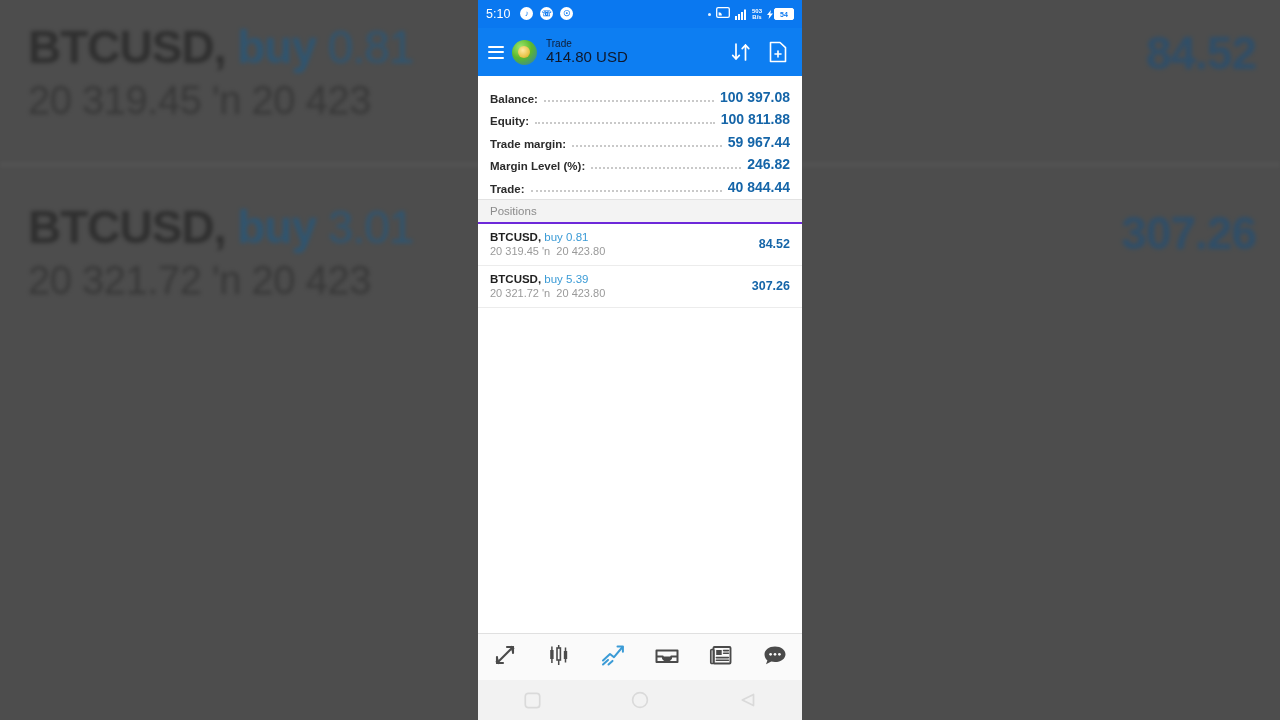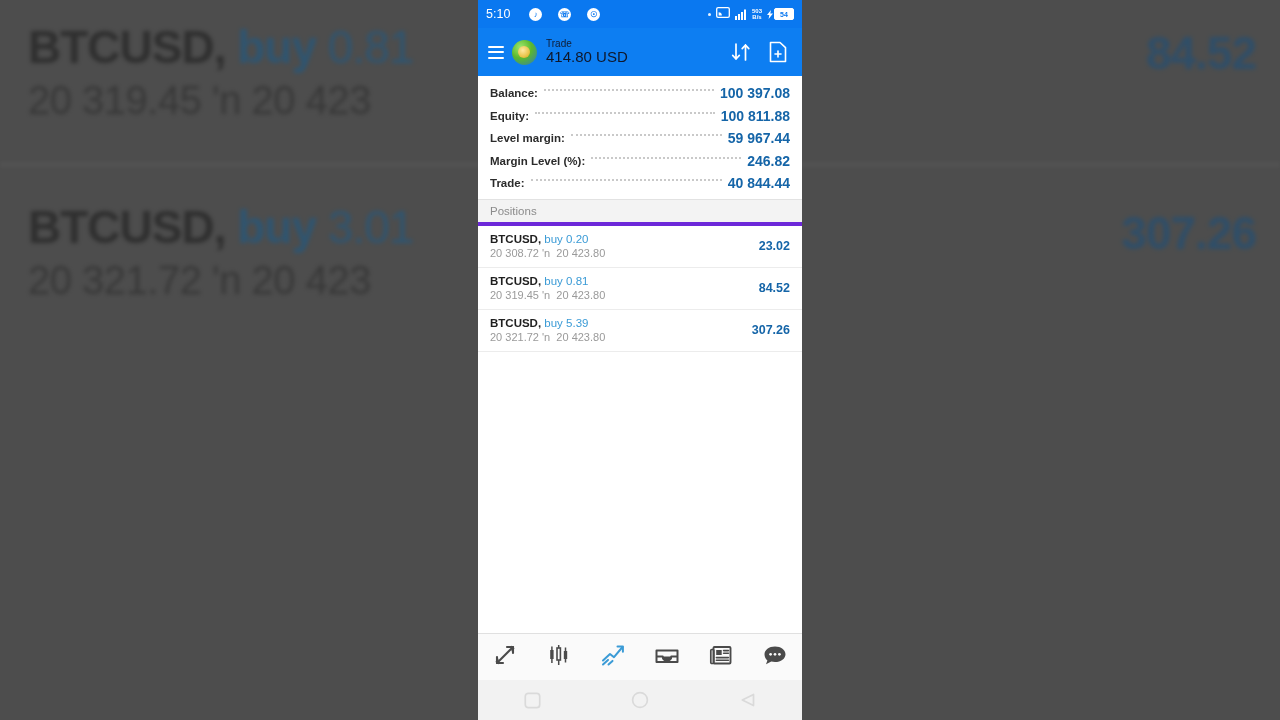--- a/index.html
+++ b/index.html
@@ -88,21 +88,21 @@
     padding: 0 8px;
     font-size: 12px;
     flex: none;
   }
   #statusbar .time {
     font-size: 12.5px;
     font-weight: normal;
     letter-spacing: 0px;
     margin-right: 3px;
   }
-  .sb-left { display: flex; align-items: center; gap: 16px; }
+  .sb-left { display: flex; align-items: flex-start; gap: 7px; }
   .sb-right { display: flex; align-items: center; gap: 5px; margin-left: auto; }
   .sb-badge {
     width: 13px; height: 13px;
     border-radius: 50%;
     background: #ffffff;
     color: #0a78f0;
     font-size: 8px;
     display: flex;
     align-items: center;
     justify-content: center;
@@ -167,38 +167,38 @@
   .icon-btn { cursor: pointer; display: flex; align-items: center; justify-content: center; }
 
   
   #summary {
     padding: 6px 12px 4px 12px;
     background: #ffffff;
     flex: none;
   }
   .sum-row {
     display: flex;
-    align-items: center;
+    align-items: flex-end;
     height: 22.5px;
     font-size: 12px;
   }
   .sum-label { color: #2b2b2b; font-weight: bold; font-size: 11.5px; white-space: nowrap; }
   .sum-dots {
     flex: 1;
     margin: 0 6px 0 6px;
     border-bottom: 2px dotted #c9c9c9;
     transform: translateY(-3px);
   }
   .sum-value { color: #1565a8; font-weight: bold; font-size: 14px; white-space: nowrap; }
 
   
   #positions-header {
     background: #f3f3f3;
     border-top: 1px solid #e2e2e2;
-    border-bottom: 4px solid #6d28d9;
+    border-bottom: 2px solid #6d28d9;
     padding: 5px 12px;
     font-size: 11.5px;
     color: #8c8c8c;
     flex: none;
   }
 
   
   #positions-list { flex: 1 1 auto; background: #ffffff; }
   .pos-row {
     display: flex;
@@ -347,55 +347,40 @@
       <span class="sum-label">Balance:</span>
       <span class="sum-dots"></span>
       <span class="sum-value">100 397.08</span>
     </div>
     <div class="sum-row">
       <span class="sum-label">Equity:</span>
       <span class="sum-dots"></span>
       <span class="sum-value">100 811.88</span>
     </div>
     <div class="sum-row">
-      <span class="sum-label">Level margin:</span>
+      <span class="sum-label">Trade margin:</span>
       <span class="sum-dots"></span>
       <span class="sum-value">59 967.44</span>
     </div>
     <div class="sum-row">
       <span class="sum-label">Margin Level (%):</span>
       <span class="sum-dots"></span>
       <span class="sum-value">246.82</span>
     </div>
     <div class="sum-row">
       <span class="sum-label">Trade:</span>
       <span class="sum-dots"></span>
       <span class="sum-value">40 844.44</span>
     </div>
   </div>
 
   <div id="positions-header">Positions</div>
 
   <div id="positions-list">
 
-    <div class="pos-row">
-      <div class="pos-main">
-        <div class="pos-title">
-          <span class="sym">BTCUSD,</span>
-          <span class="side">buy</span>
-          <span class="vol">0.20</span>
-        </div>
-        <div class="pos-prices">
-          <span>20 308.72</span>
-          <span>'n</span>
-          &nbsp;<span>20 423.80</span>
-        </div>
-      </div>
-      <div class="pos-profit">23.02</div>
-    </div>
 
     <div class="pos-row">
       <div class="pos-main">
         <div class="pos-title">
           <span class="sym">BTCUSD,</span>
           <span class="side">buy</span>
           <span class="vol">0.81</span>
         </div>
         <div class="pos-prices">
           <span>20 319.45</span>

